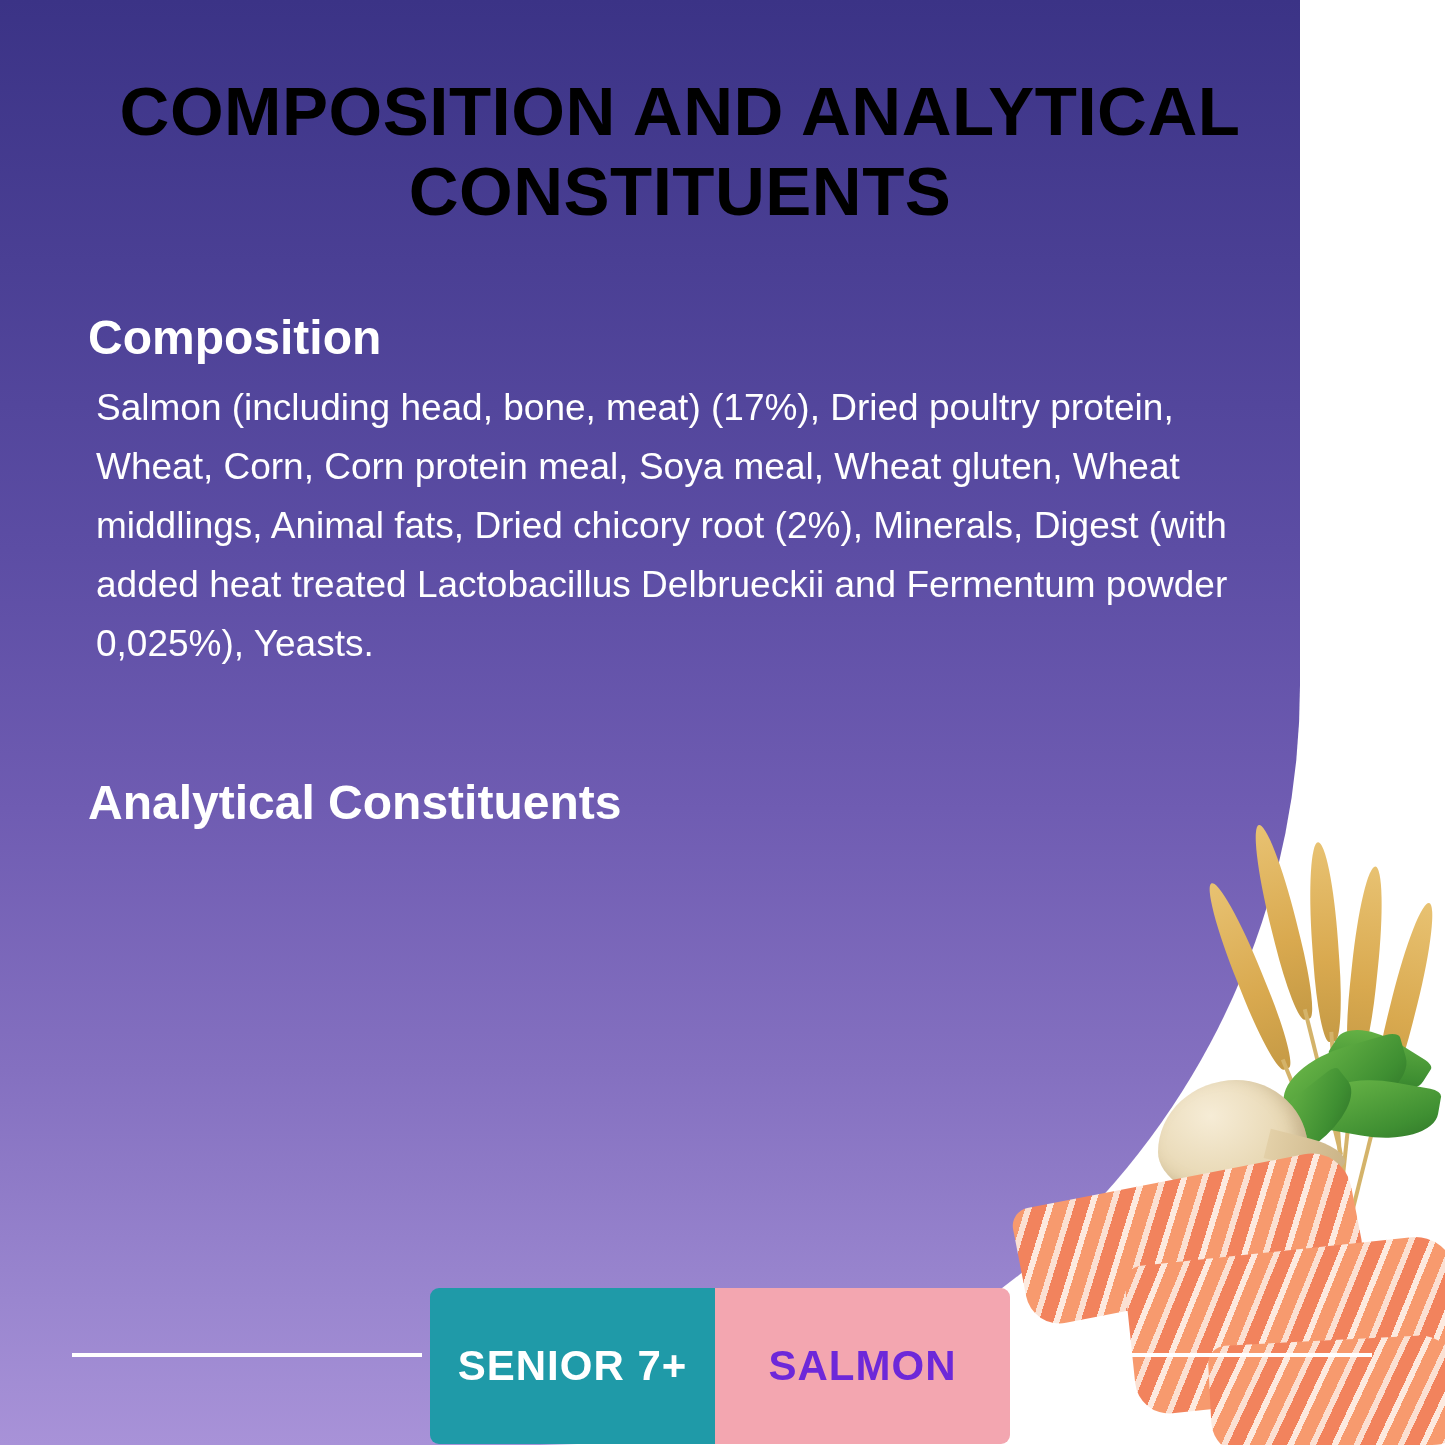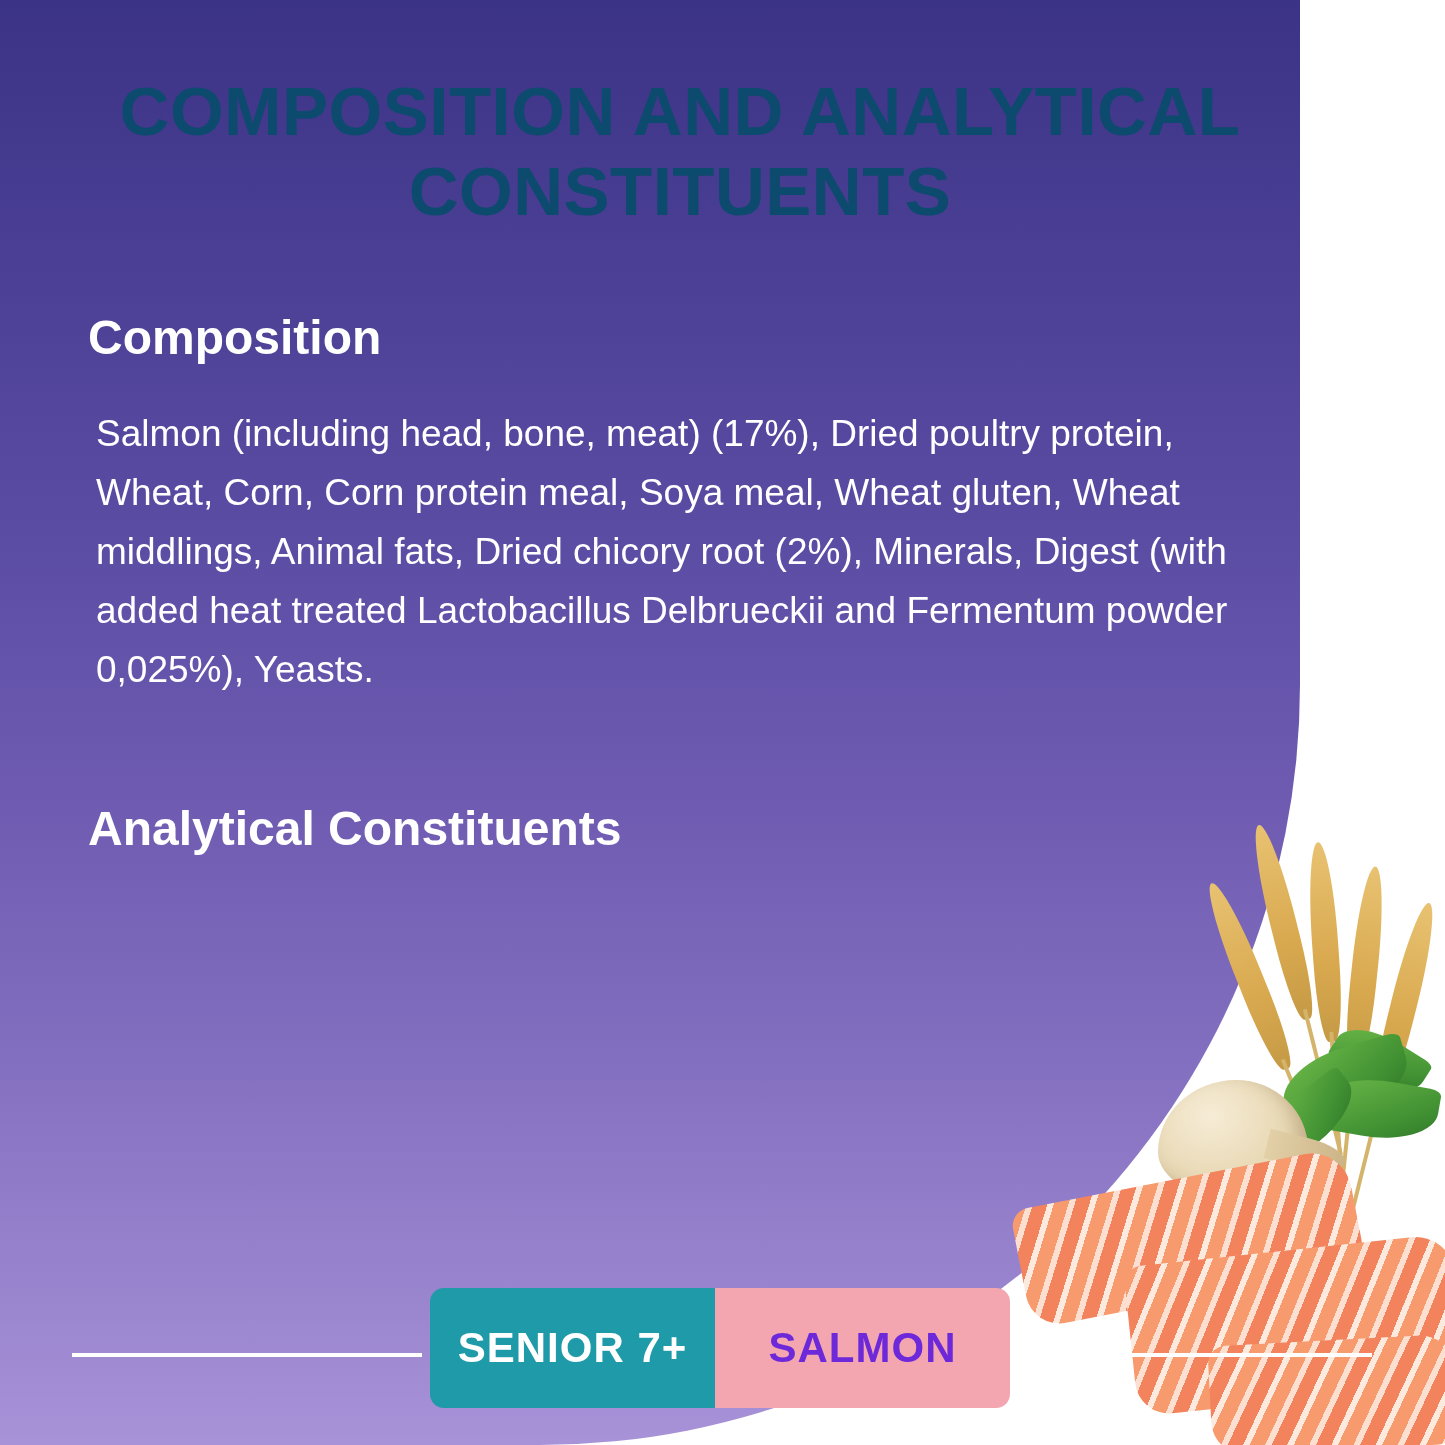--- a/index.html
+++ b/index.html
@@ -34,39 +34,39 @@
     border-bottom-right-radius: 760px;
   }
 
   
   .title {
     position: absolute;
     left: 60px;
     top: 72px;
     width: 1240px;
     text-align: center;
-    color: #0c4a6e;
+    color: #000000;
     font-size: 69px;
     line-height: 80px;
     font-weight: bold;
     letter-spacing: 0.5px;
   }
 
   
   .content {
     position: absolute;
     left: 88px;
     top: 310px;
     width: 1190px;
     color: #ffffff;
   }
   .section-head {
     font-size: 48px;
     font-weight: bold;
-    margin: 0 0 38px 0;
+    margin: 0 0 12px 0;
     line-height: 56px;
   }
   .body-text {
     font-size: 37px;
     line-height: 59px;
     font-weight: 400;
     margin: 8px;
   }
   .spacer {
     height: 78px;
@@ -93,22 +93,22 @@
     left: 1022px;
     width: 350px;
   }
 
   
   .badge {
     position: absolute;
     left: 430px;
     top: 1288px;
     width: 580px;
-    height: 120px;
-    border-radius: 14px;
+    height: 156px;
+    border-radius: 9px;
     overflow: hidden;
     display: flex;
     box-shadow: 0 0 0 0 rgba(0,0,0,0);
   }
   .badge-left {
     flex: 0 0 285px;
     background: #1f9aa8;
     color: #ffffff;
     display: flex;
     align-items: center;

